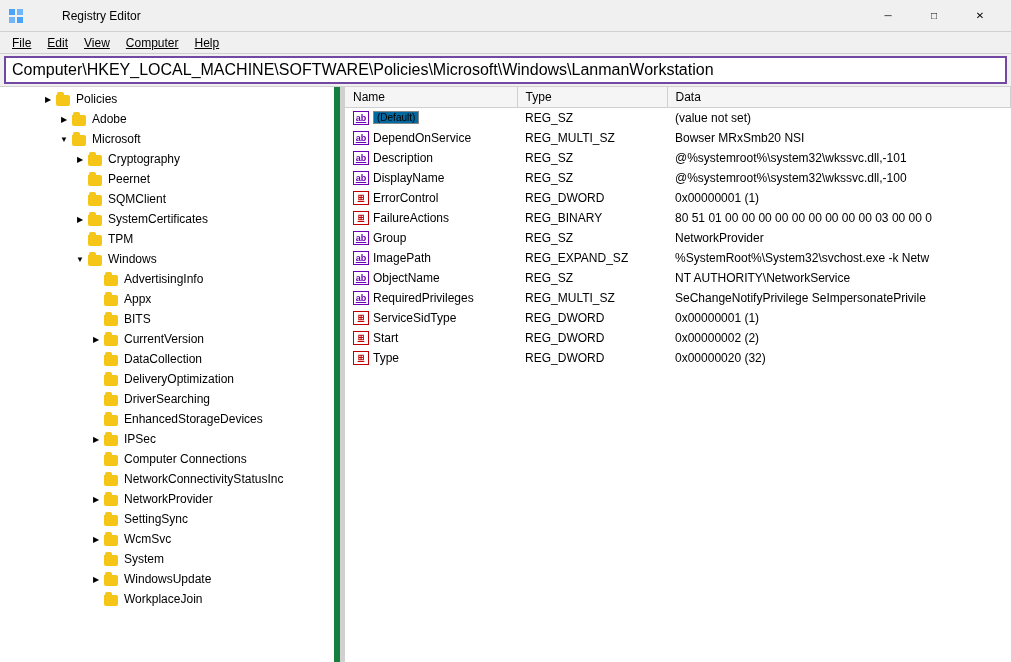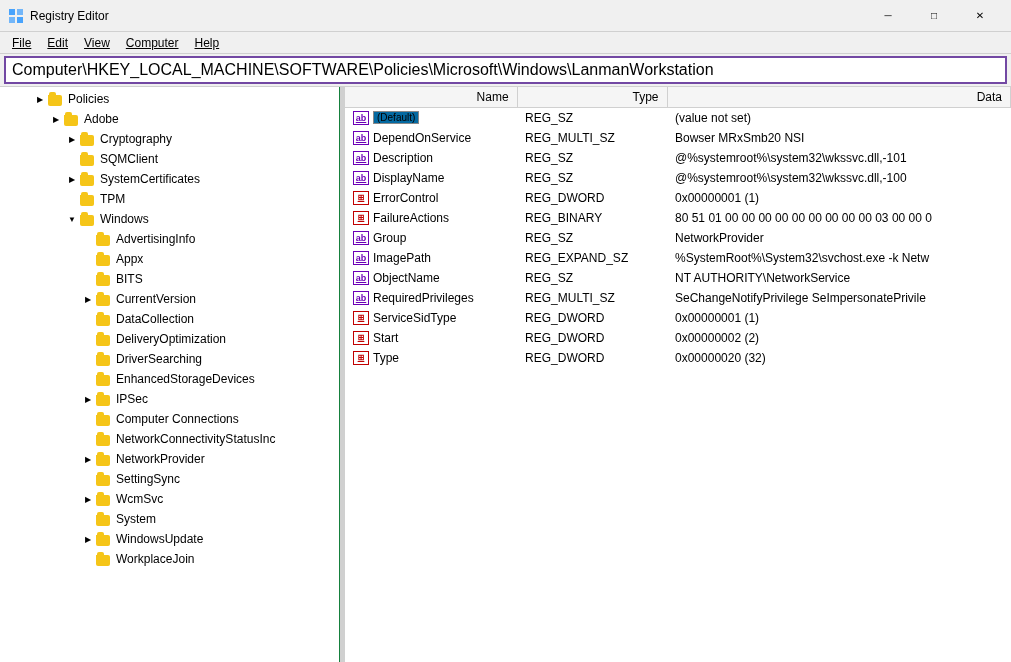--- a/index.html
+++ b/index.html
@@ -13,20 +13,21 @@
     }
 
     
     .title-bar {
       background: #f0f0f0;
       height: 32px;
       display: flex;
       align-items: center;
       padding: 0 8px;
       border-bottom: 1px solid #d0d0d0;
+      gap: 32px;
     }
     .title-bar-icon {
       width: 16px;
       height: 16px;
       margin-right: 6px;
     }
     .title-bar-text {
       flex: 1;
       font-size: 12px;
       color: #000;
@@ -83,22 +84,22 @@
       border-top: 1px solid #d0d0d0;
     }
 
     
     .tree-panel {
       width: 340px;
       min-width: 340px;
       background: #fff;
       overflow-y: auto;
       overflow-x: hidden;
-      border-right: 1px solid #15803d;
-      padding: 2px 0;
+      border-right: 6px solid #15803d;
+      padding: 2px 8px;
     }
 
     .tree-item {
       display: flex;
       align-items: center;
       height: 20px;
       padding-left: 4px;
       cursor: pointer;
       white-space: nowrap;
     }
@@ -166,21 +167,21 @@
     .data-table {
       width: 100%;
       border-collapse: collapse;
     }
 
     .data-table thead tr {
       background: #f5f5f5;
       border-bottom: 1px solid #d0d0d0;
     }
     .data-table thead th {
-      text-align: right;
+      text-align: left;
       padding: 3px 8px;
       font-weight: normal;
       font-size: 12px;
       border-right: 1px solid #d0d0d0;
       cursor: pointer;
     }
     .data-table tbody tr {
       height: 20px;
     }
     .data-table tbody td {
@@ -269,27 +270,37 @@
       <span class="folder-icon"></span>
       <span class="tree-label">Policies</span>
     </div>
 
     <div class="tree-item indent3">
       <span class="expand-arrow collapsed"></span>
       <span class="folder-icon"></span>
       <span class="tree-label">Adobe</span>
     </div>
 
+    <div class="tree-item indent3">
+      <span class="expand-arrow expanded"></span>
+      <span class="folder-icon"></span>
+      <span class="tree-label">Microsoft</span>
+    </div>
 
     <div class="tree-item indent4">
       <span class="expand-arrow collapsed"></span>
       <span class="folder-icon"></span>
       <span class="tree-label">Cryptography</span>
     </div>
 
+    <div class="tree-item indent4">
+      <span class="expand-arrow none"></span>
+      <span class="folder-icon"></span>
+      <span class="tree-label">Peernet</span>
+    </div>
 
     <div class="tree-item indent4">
       <span class="expand-arrow none"></span>
       <span class="folder-icon"></span>
       <span class="tree-label">SQMClient</span>
     </div>
 
     <div class="tree-item indent4">
       <span class="expand-arrow collapsed"></span>
       <span class="folder-icon"></span>

